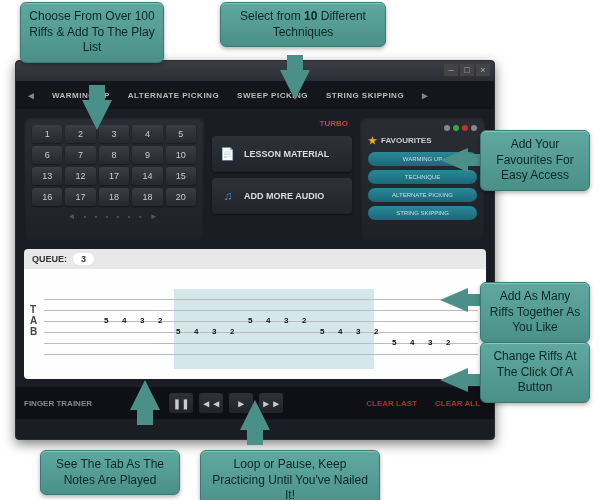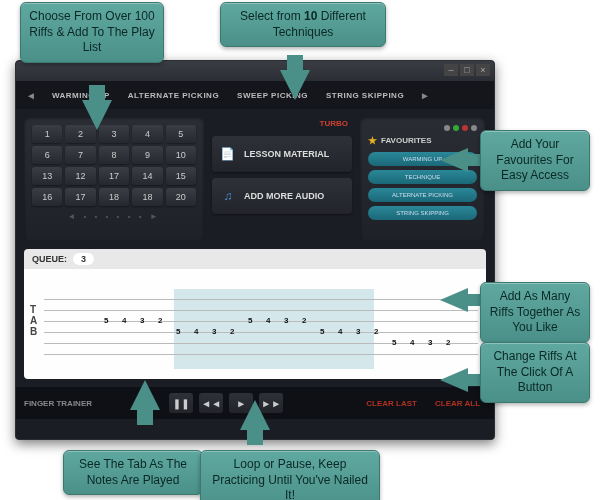--- a/index.html
+++ b/index.html
@@ -320,21 +320,21 @@
 
 <div class="callout" style="top:130px;left:480px;width:110px;">Add Your Favourites For Easy Access</div>
 <div class="arrow-left" style="top:148px;left:440px;"></div>
 
 <div class="callout" style="top:282px;left:480px;width:110px;">Add As Many Riffs Together As You Like</div>
 <div class="arrow-left" style="top:288px;left:440px;"></div>
 
 <div class="callout" style="top:342px;left:480px;width:110px;">Change Riffs At The Click Of A Button</div>
 <div class="arrow-left" style="top:368px;left:440px;"></div>
 
-<div class="callout" style="top:450px;left:40px;width:140px;margin-left:23px;">See The Tab As The Notes Are Played</div>
+<div class="callout" style="top:450px;left:40px;width:140px;">See The Tab As The Notes Are Played</div>
 <div class="arrow-up" style="top:380px;left:130px;"></div>
 
 <div class="callout" style="top:450px;left:200px;width:180px;">Loop or Pause, Keep Practicing Until You've Nailed It!</div>
 <div class="arrow-up" style="top:400px;left:240px;"></div>
 
 <div class="app-window">
   <div class="titlebar">
     <div class="winbtn">
       <span>–</span>
       <span>□</span>

